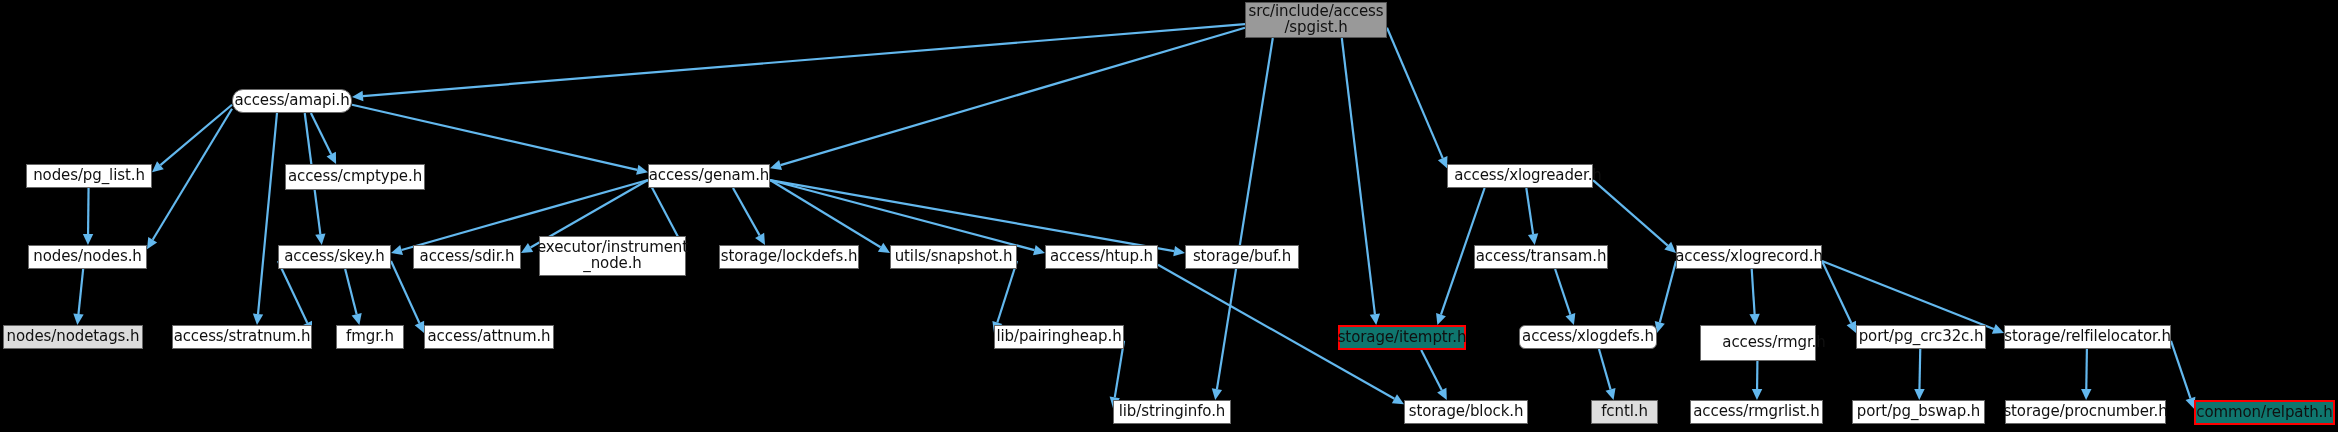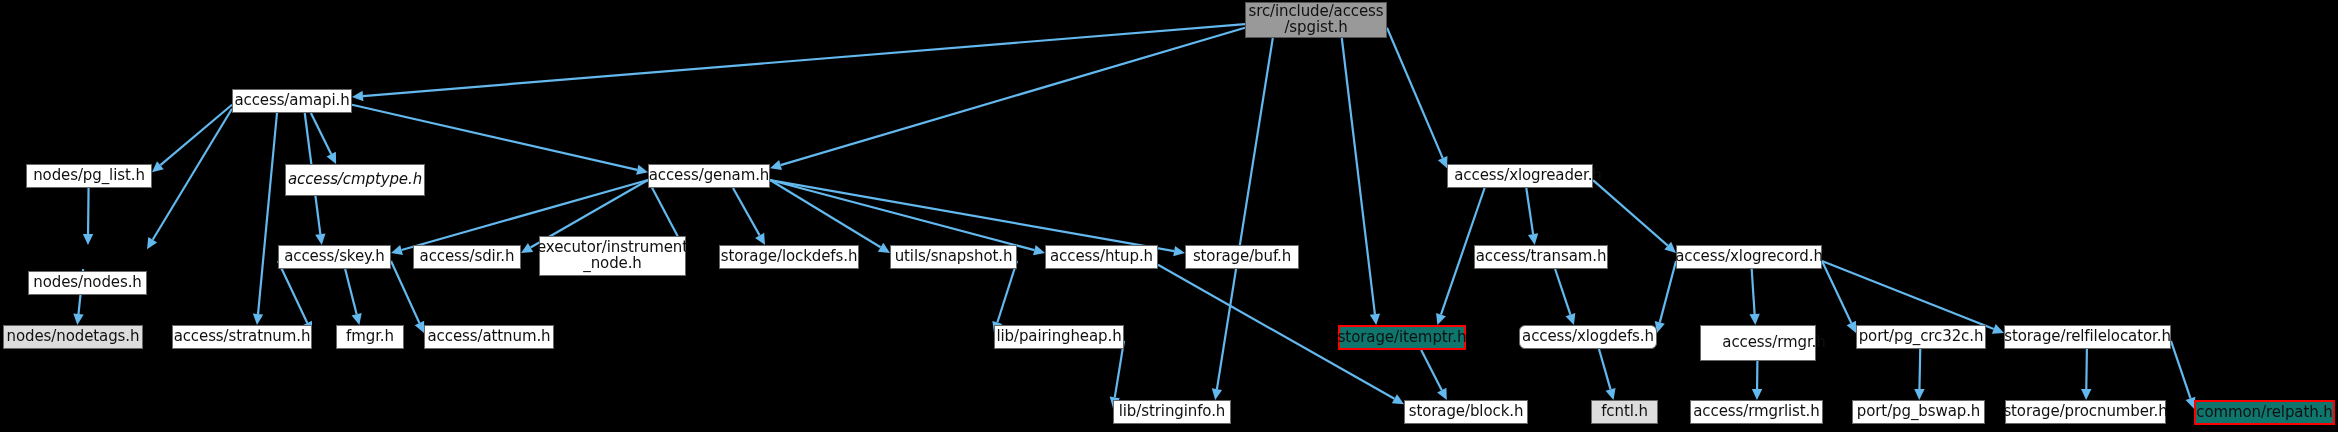--- a/index.html
+++ b/index.html
@@ -177,26 +177,26 @@
         <polygon points="2086.1,400 2081.073167430789,388.9197944819998 2091.471888158985,389.0829116698932" fill="#63b8ee"></polygon>
       </g>
       <g>
         <line x1="2171" y1="340.775" x2="2190.4732304256186" y2="398.305695974816" stroke="#63b8ee" stroke-width="2.2"></line>
         <polygon points="2194,408.725 2185.5477412500773,399.9728961372509 2195.39871960116,396.63849581238105" fill="#63b8ee"></polygon>
       </g>
     </svg>
   <div id="nodes-layer">
       <div class="node root" style="left: 1245px; top: 2px; width: 142px; height: 36px;"><span class="lbl">src/include/access
 /spgist.h</span></div>
-      <div class="node " style="left: 232px; top: 89px; width: 120px; height: 24px;"><span class="lbl">access/amapi.h</span></div>
+      <div class="node " style="left: 232px; top: 89px; width: 120px; height: 24px; border-radius: 11px;"><span class="lbl">access/amapi.h</span></div>
       <div class="node " style="left: 1447px; top: 164px; width: 146px; height: 24px; padding-left: 16px;"><span class="lbl">access/xlogreader.h</span></div>
       <div class="node " style="left: 26px; top: 164px; width: 126px; height: 24px;"><span class="lbl">nodes/pg_list.h</span></div>
-      <div class="node " style="left: 285px; top: 164px; width: 140px; height: 32px; font-style: italic;"><span class="lbl">access/cmptype.h</span></div>
+      <div class="node " style="left: 285px; top: 164px; width: 140px; height: 26px;"><span class="lbl">access/cmptype.h</span></div>
       <div class="node " style="left: 648px; top: 164px; width: 122px; height: 24px;"><span class="lbl">access/genam.h</span></div>
-      <div class="node " style="left: 28px; top: 245px; width: 119px; height: 24px; margin-top: 26px;"><span class="lbl">nodes/nodes.h</span></div>
+      <div class="node " style="left: 28px; top: 245px; width: 119px; height: 24px;"><span class="lbl">nodes/nodes.h</span></div>
       <div class="node " style="left: 278px; top: 245px; width: 113px; height: 24px;"><span class="lbl">access/skey.h</span></div>
       <div class="node " style="left: 413px; top: 245px; width: 108px; height: 24px;"><span class="lbl">access/sdir.h</span></div>
       <div class="node " style="left: 539px; top: 236px; width: 147px; height: 40px;"><span class="lbl">executor/instrument
 _node.h</span></div>
       <div class="node " style="left: 719px; top: 245px; width: 140px; height: 24px;"><span class="lbl">storage/lockdefs.h</span></div>
       <div class="node " style="left: 890px; top: 245px; width: 127px; height: 24px;"><span class="lbl">utils/snapshot.h</span></div>
       <div class="node " style="left: 1045px; top: 245px; width: 113px; height: 24px;"><span class="lbl">access/htup.h</span></div>
       <div class="node " style="left: 1185px; top: 245px; width: 114px; height: 24px;"><span class="lbl">storage/buf.h</span></div>
       <div class="node " style="left: 1474px; top: 245px; width: 134px; height: 24px;"><span class="lbl">access/transam.h</span></div>
       <div class="node " style="left: 1676px; top: 245px; width: 146px; height: 24px;"><span class="lbl">access/xlogrecord.h</span></div>

